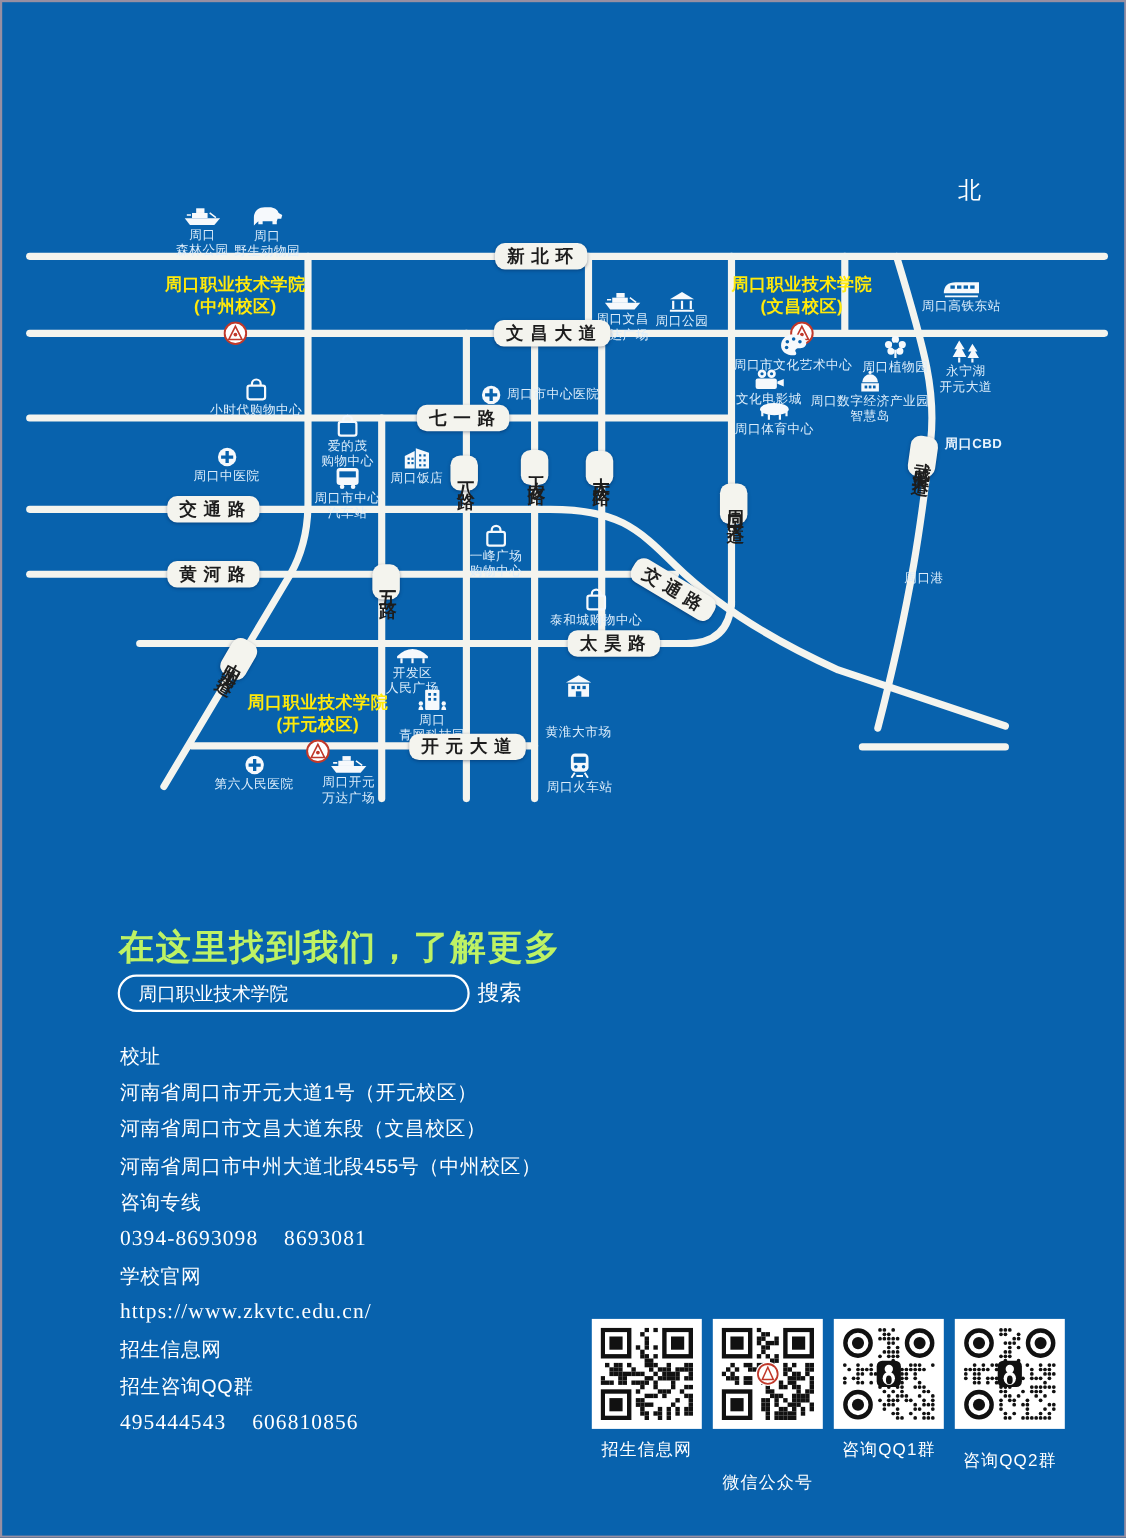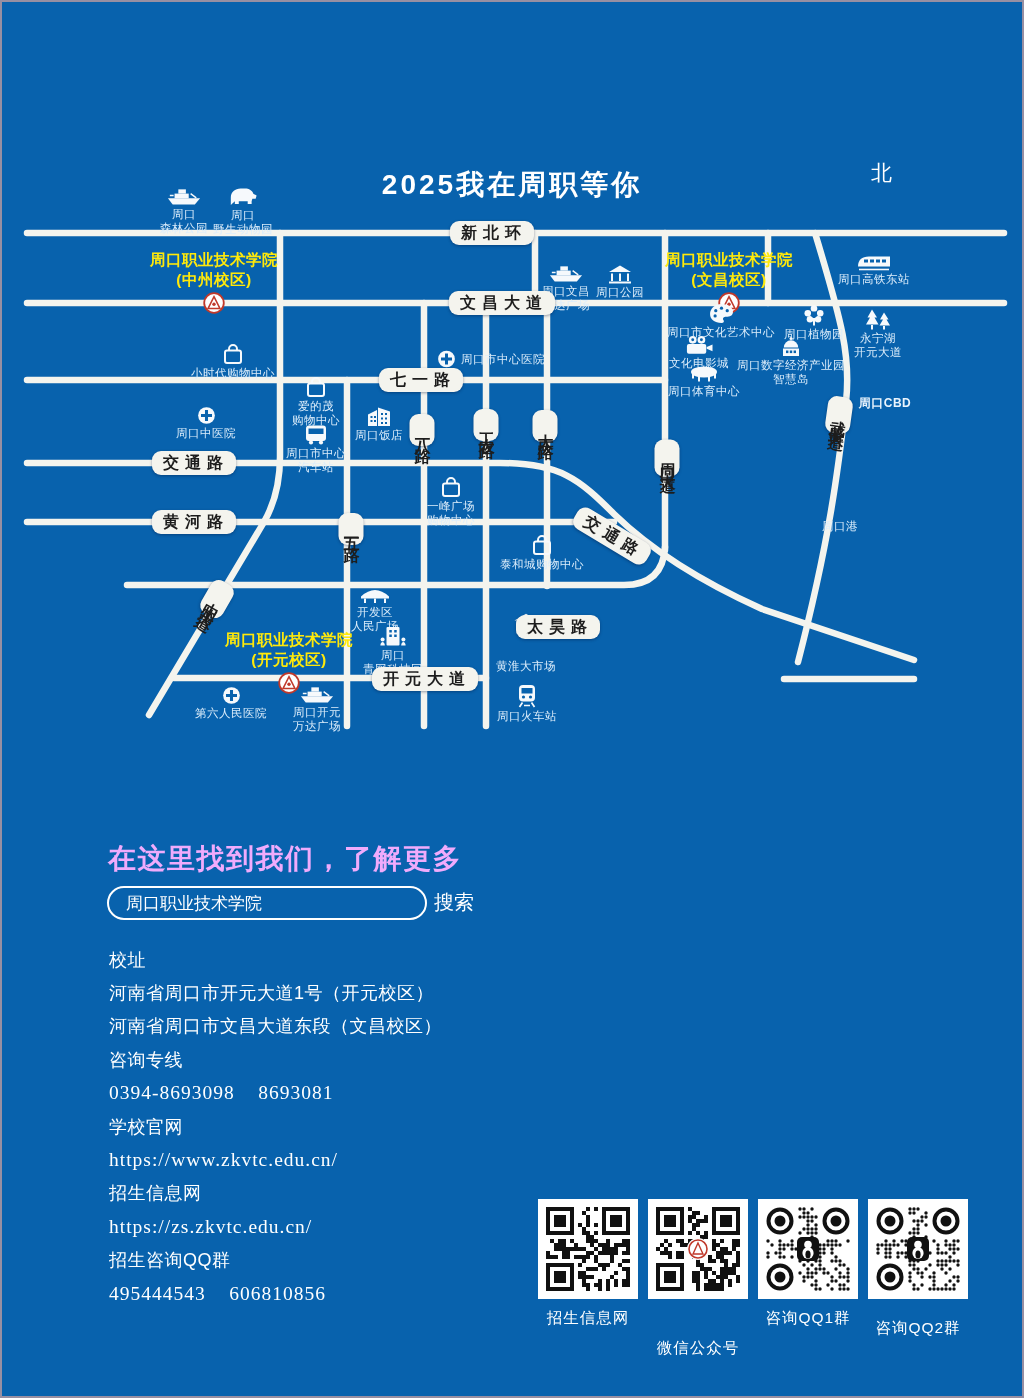--- a/index.html
+++ b/index.html
@@ -25,41 +25,40 @@
     z-index:3;transform:translateX(-50%)}
   .poi .lbl{margin-top:2px;font-size:11.5px;line-height:13.5px;color:#dcedfb;
     text-align:center;white-space:nowrap;letter-spacing:.5px}
   .poi.row{flex-direction:row;transform:translate(-50%,-50%);gap:5px}
   .poi.row .lbl{margin-top:0}
   .poi.em .lbl{font-weight:700;font-size:12px;color:#eaf4fd}
   .poi.campus .lbl{color:var(--campus,#ffe90a);font-weight:700;font-size:15.5px;
     line-height:19.5px;letter-spacing:.5px}
   .poi.campus .icon{margin-top:3px}
   .icon{display:flex;align-items:center;justify-content:center}
-  .fheading{position:absolute;left:106px;top:838px;font-size:28px;font-weight:700;
-    color:#f0abfc;letter-spacing:1.5px;z-index:5}
+  .fheading{position:absolute;left:106px;top:838px;font-size:32px;font-weight:700;
+    color:#bef264;letter-spacing:1.5px;z-index:5}
   .sbox{position:absolute;left:105px;top:884px;width:320px;height:34px;
     border:2px solid #fff;border-radius:17px;box-sizing:border-box;
     display:flex;align-items:center;padding-left:17px;font-size:17px;color:#fff;z-index:5}
   .sbtn{position:absolute;left:432px;top:887px;font-size:20px;color:#fff;z-index:5;cursor:pointer}
   #contact{position:absolute;left:107px;top:941px;z-index:5}
   #contact .cline{height:33.4px;display:flex;align-items:center;color:#fff;
     font-size:18px;white-space:pre;letter-spacing:.5px}
   #contact .cline.latin{font-family:"Liberation Serif","DejaVu Serif",serif;
     font-size:19.5px;letter-spacing:1px}
   .qr{position:absolute;width:100px;height:100px;background:#fff;z-index:5;
     display:flex;align-items:center;justify-content:center}
   .qr-lbl{position:absolute;width:120px;text-align:center;color:#fff;
     font-size:15.5px;z-index:5;letter-spacing:1px}
 </style>
 </head>
 <body>
 
 <div class="page" style="--bg: #0862ad; --road: #f4f4ee; --campus: #ffe90a;">
-  <div class="title">2025我在周职等你</div>
   <div class="north">北</div>
   <svg id="map-roads" width="1024" height="1398" viewBox="0 0 1024 1398">
       <path d="M25 231 H1002"></path>
       <path d="M25 301 H1002"></path>
       <path d="M25 378 H663"></path>
       <path d="M25 461 H498 C558 461 577 477 612 512 C648 547 700 580 760 607 L912 658"></path>
       <path d="M25 520 H612"></path>
       <path d="M125 583 H622 Q661 583 663 545"></path>
       <path d="M663 231 V548"></path>
       <path d="M172 676 H484"></path>
@@ -72,21 +71,21 @@
       <path d="M533 231 V301"></path>
       <path d="M766 231 V301"></path>
       <path d="M813 231 C840 320 849 355 844 400 C836 470 827 540 796 660"></path>
     </svg>
   <div id="map-layer">
       <div class="pill h" style="left: 490px; top: 231px; transform: translate(-50%, -50%) rotate(0deg);">新北环</div>
       <div class="pill h" style="left: 500px; top: 301px; transform: translate(-50%, -50%) rotate(0deg);">文昌大道</div>
       <div class="pill h" style="left: 419px; top: 378px; transform: translate(-50%, -50%) rotate(0deg);">七一路</div>
       <div class="pill h" style="left: 192px; top: 461px; transform: translate(-50%, -50%) rotate(0deg);">交通路</div>
       <div class="pill h" style="left: 192px; top: 520px; transform: translate(-50%, -50%) rotate(0deg);">黄河路</div>
-      <div class="pill h" style="left: 556px; top: 583px; transform: translate(-50%, -50%) rotate(0deg); margin-top: 42px;">太昊路</div>
+      <div class="pill h" style="left: 556px; top: 583px; transform: translate(-50%, -50%) rotate(0deg);">太昊路</div>
       <div class="pill h" style="left: 423px; top: 677px; transform: translate(-50%, -50%) rotate(0deg);">开元大道</div>
       <div class="pill h" style="left: 610px; top: 534px; transform: translate(-50%, -50%) rotate(31deg);">交通路</div>
       <div class="pill v" style="left: 349px; top: 527px; transform: translate(-50%, -50%) rotate(0deg);">五一路</div>
       <div class="pill v" style="left: 420px; top: 428px; transform: translate(-50%, -50%) rotate(0deg);">八一路</div>
       <div class="pill v" style="left: 484px; top: 423px; transform: translate(-50%, -50%) rotate(0deg);">工农路</div>
       <div class="pill v" style="left: 543px; top: 424px; transform: translate(-50%, -50%) rotate(0deg);">大庆路</div>
       <div class="pill v" style="left: 665px; top: 456px; transform: translate(-50%, -50%) rotate(0deg);">周口大道</div>
       <div class="pill v" style="left: 837px; top: 413px; transform: translate(-50%, -50%) rotate(8deg);">武盛大道</div>
       <div class="pill v" style="left: 215px; top: 597px; transform: translate(-50%, -50%) rotate(30deg);">中州大道</div>
       <div class="poi" style="left: 182px; top: 183px;">
@@ -497,26 +496,26 @@
   <div class="fheading">在这里找到我们，了解更多</div>
   <div class="sbox">
     <span>周口职业技术学院</span>
   </div>
   <div class="sbtn">搜索</div>
 
   <div id="contact">
       <div class="cline">校址</div>
       <div class="cline">河南省周口市开元大道1号（开元校区）</div>
       <div class="cline">河南省周口市文昌大道东段（文昌校区）</div>
+      <div class="cline">河南省周口市中州大道北段455号（中州校区）</div>
       <div class="cline">咨询专线</div>
       <div class="cline latin">0394-8693098    8693081</div>
       <div class="cline">学校官网</div>
       <div class="cline latin">https://www.zkvtc.edu.cn/</div>
       <div class="cline">招生信息网</div>
-      <div class="cline latin">https://zs.zkvtc.edu.cn/</div>
       <div class="cline">招生咨询QQ群</div>
       <div class="cline latin">495444543    606810856</div>
     </div>
   <div id="qr-row">
       <div class="qr" style="left: 536px; top: 1197px;">
         <svg width="84" height="84" viewBox="0 0 84 84">
           <rect x="40" y="0" width="4" height="4" fill="#111"></rect>
           <rect x="48" y="0" width="4" height="4" fill="#111"></rect>
           <rect x="36" y="4" width="4" height="4" fill="#111"></rect>
           <rect x="40" y="8" width="4" height="4" fill="#111"></rect>

